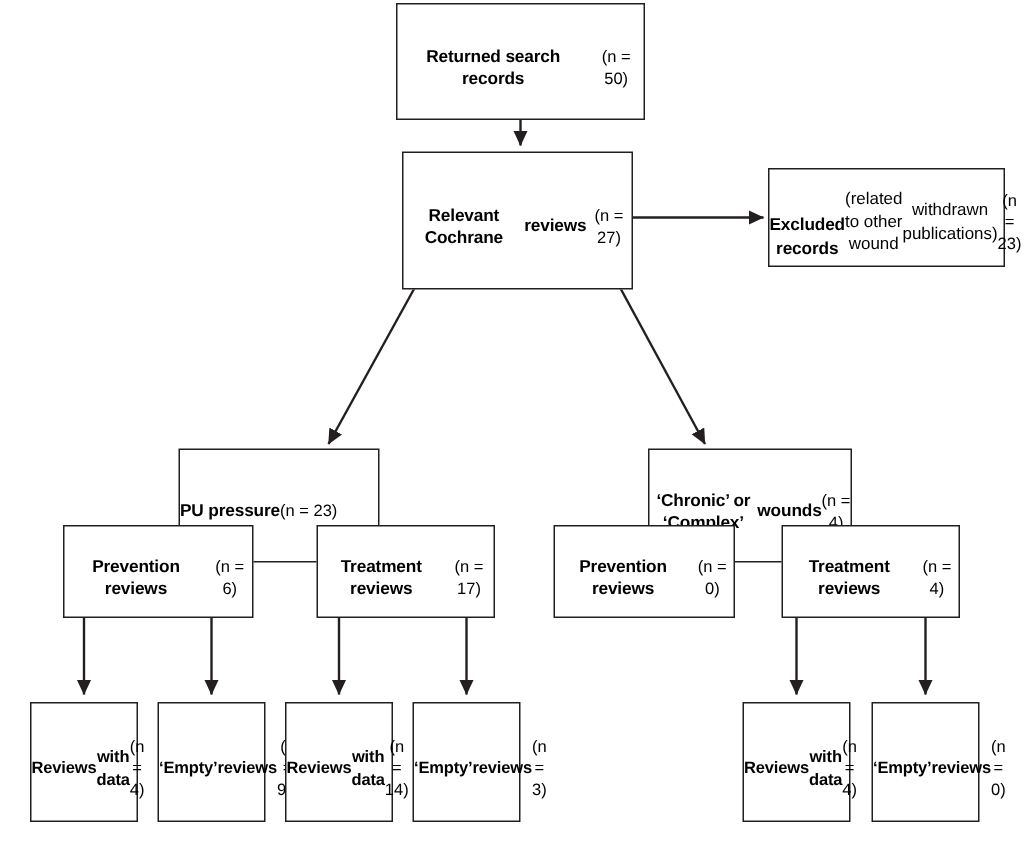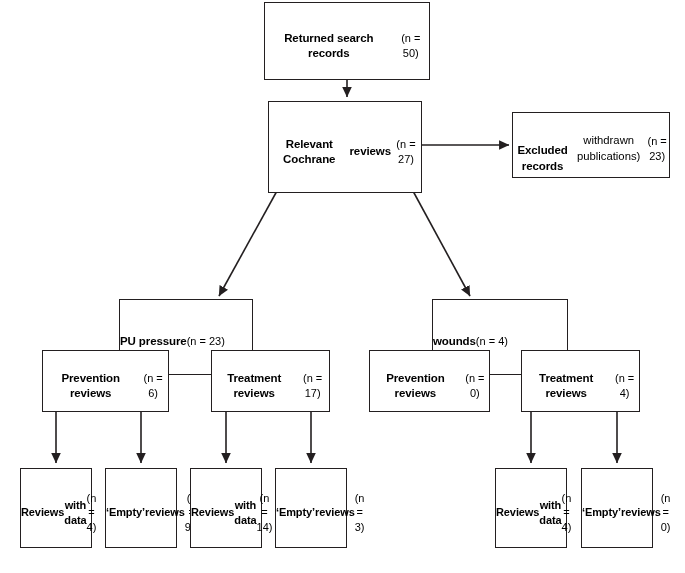--- a/index.html
+++ b/index.html
@@ -115,30 +115,32 @@
   </div>
 
   <div class="node" style="left:268px; top:101px; width:154px; height:92px;">
     <div class="title">Relevant Cochrane</div>
     <div class="title">reviews</div>
     <div class="count">(n = 27)</div>
   </div>
 
   <div class="node excluded" style="left:512px; top:112px; width:158px; height:66px;">
     <div class="title">Excluded records</div>
+    <div class="det">(related to other wound</div>
     <div class="det">withdrawn publications)</div>
     <div class="count">(n = 23)</div>
   </div>
 
   <div class="node" style="left:119px; top:299px; width:134px; height:76px;">
     <div class="title">PU pressure</div>
     <div class="count">(n = 23)</div>
   </div>
 
   <div class="node" style="left:432px; top:299px; width:136px; height:76px;">
+    <div class="title">‘Chronic’ or ‘Complex’</div>
     <div class="title">wounds</div>
     <div class="count">(n = 4)</div>
   </div>
 
   <div class="node" style="left:42px; top:350px; width:127px; height:62px;">
     <div class="title">Prevention reviews</div>
     <div class="count">(n = 6)</div>
   </div>
 
   <div class="node" style="left:211px; top:350px; width:119px; height:62px;">

